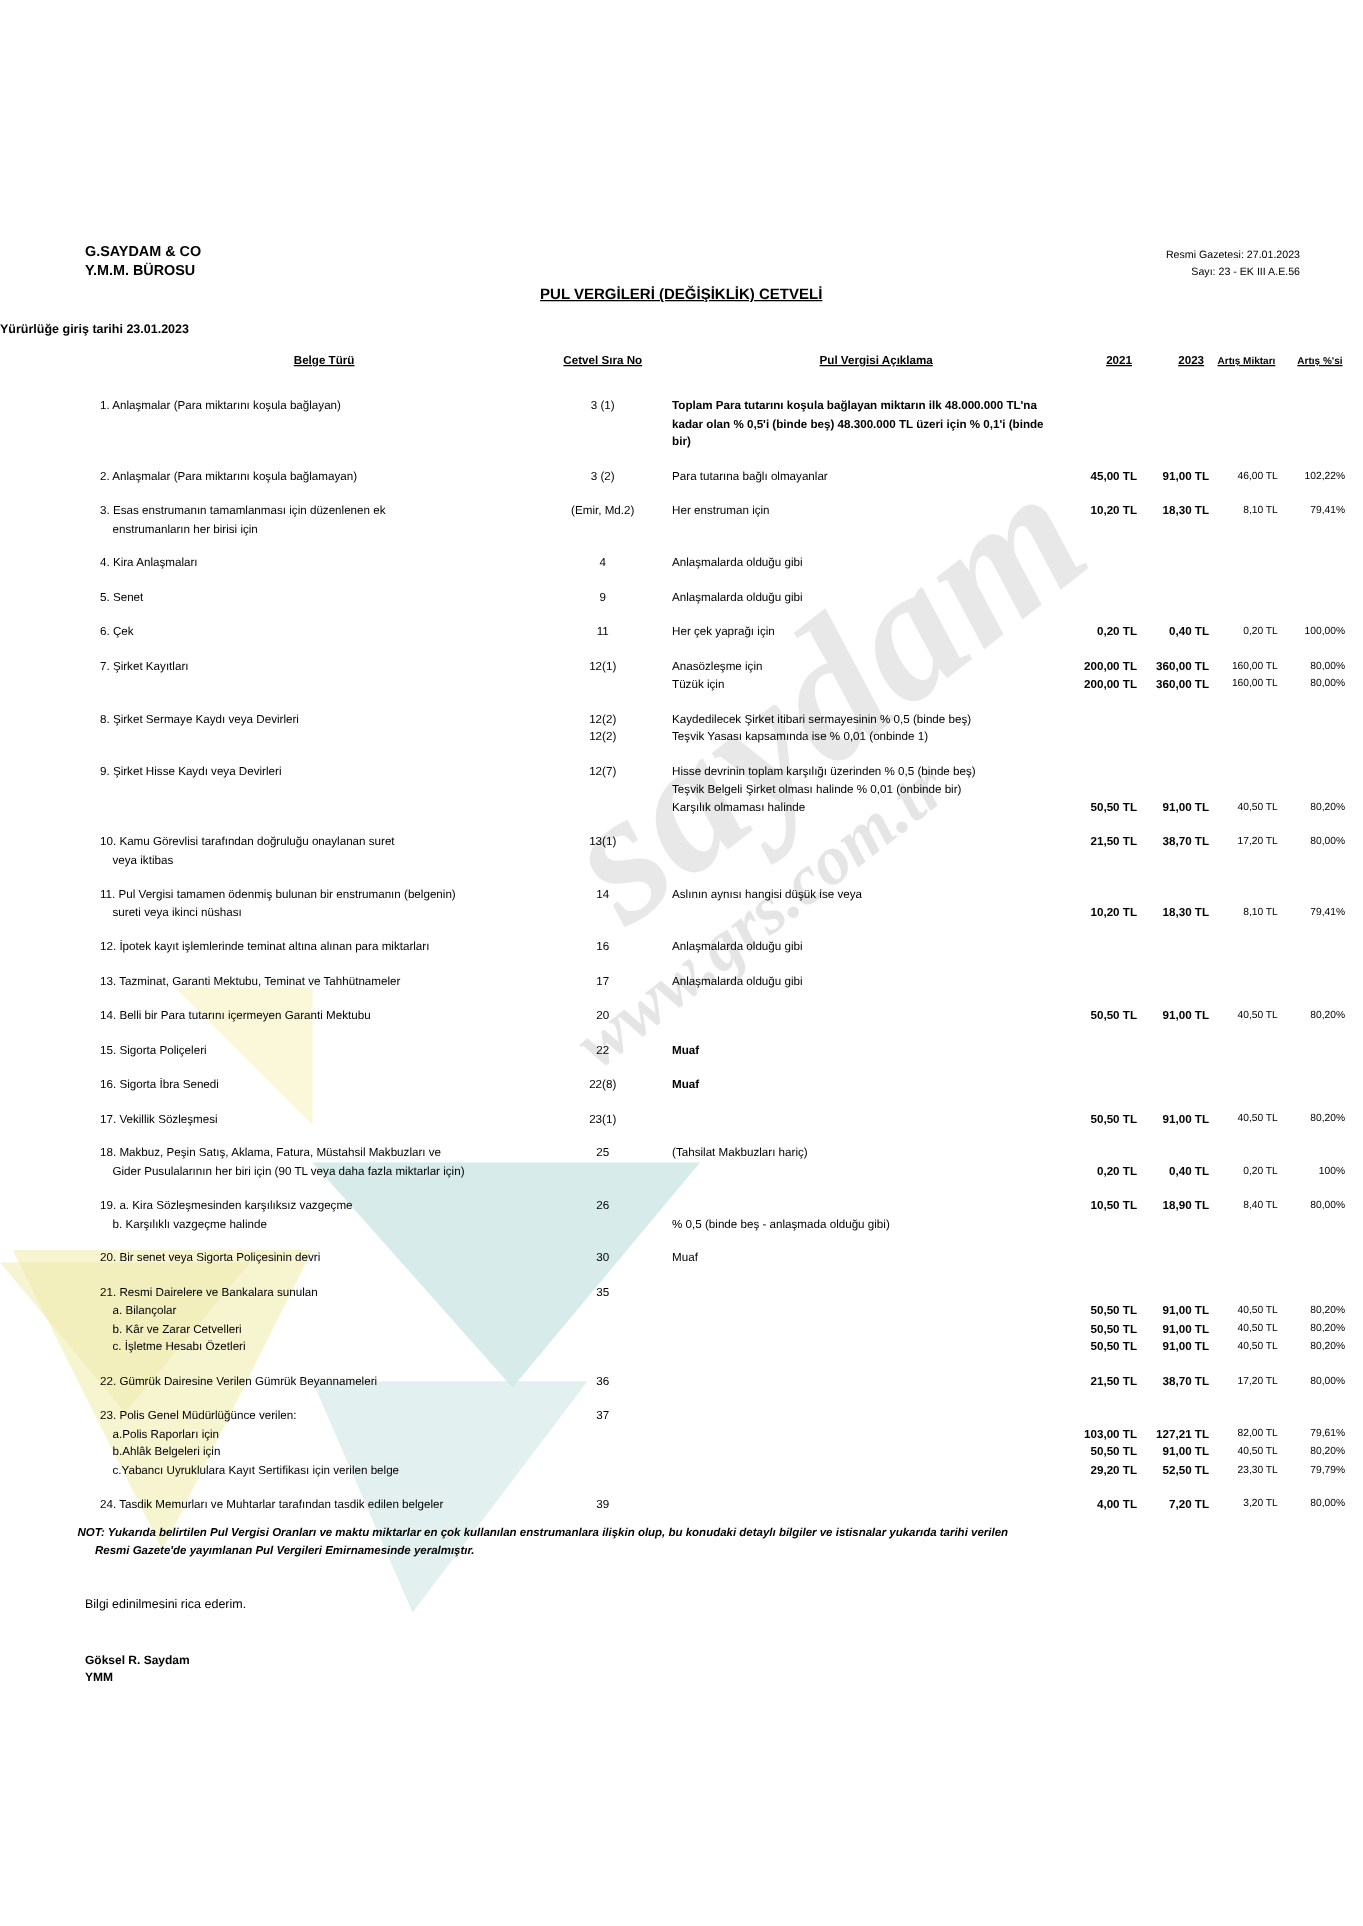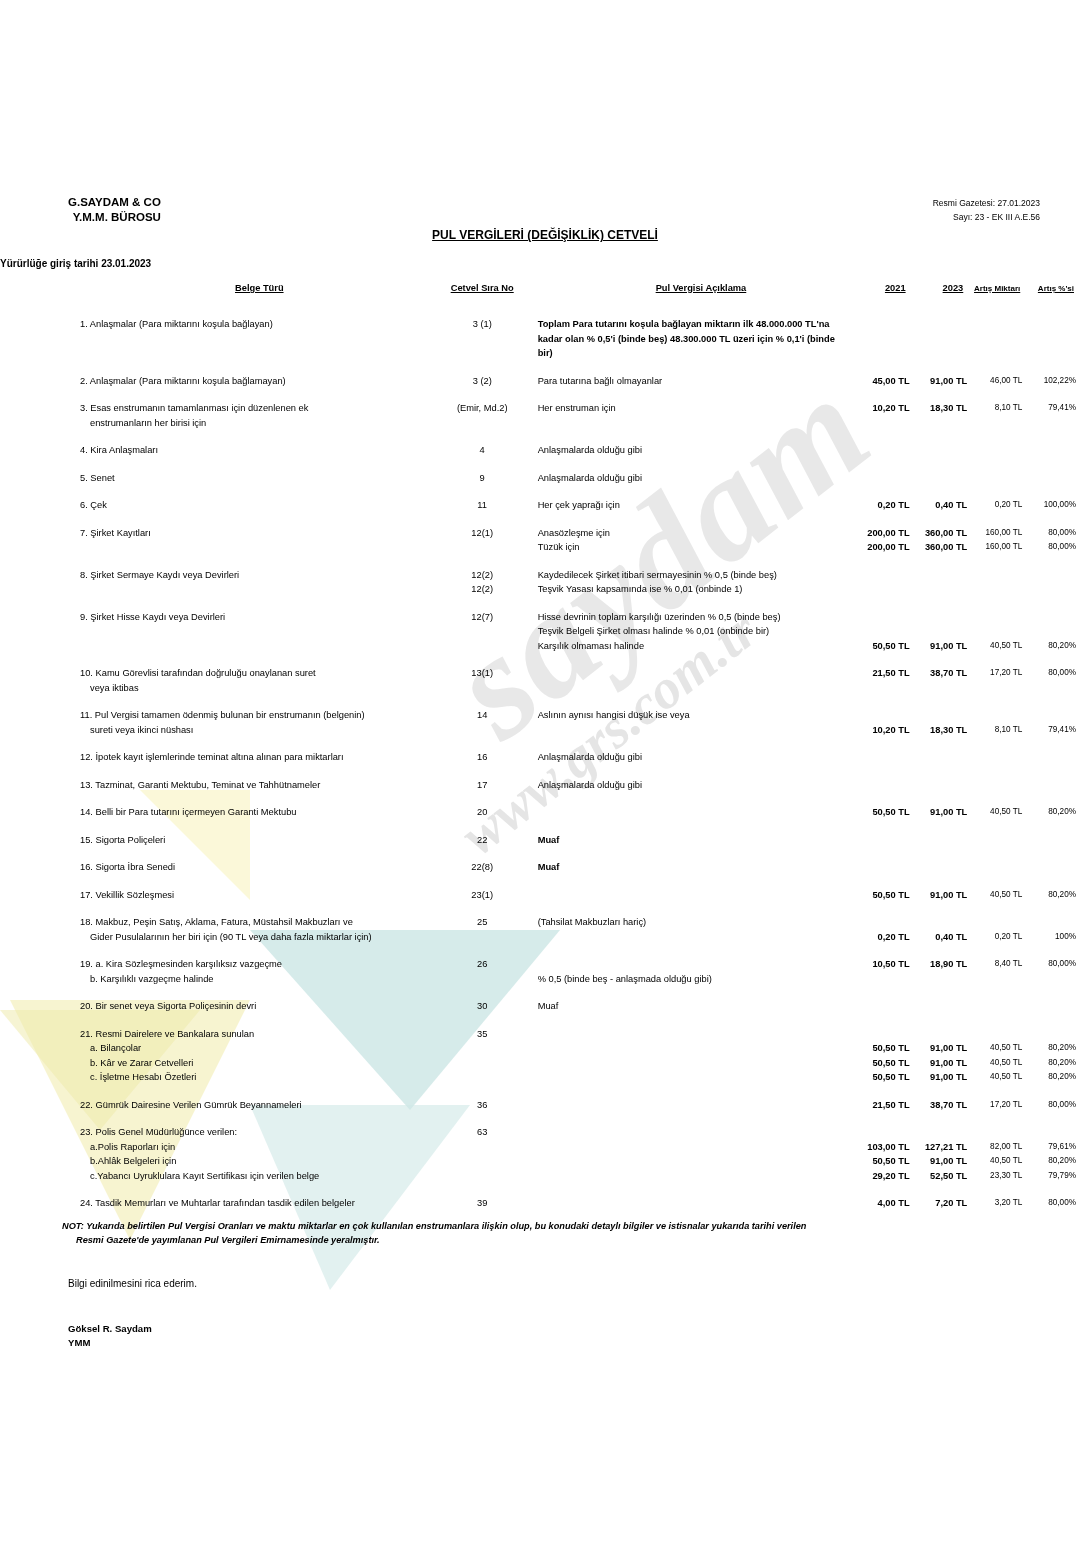--- a/index.html
+++ b/index.html
@@ -53,21 +53,20 @@
   }
 
   
   .firm {
     position: absolute;
     left: 68px;
     top: 195px;
     font-size: 11.5px;
     font-weight: bold;
     line-height: 15px;
-    text-align: right;
   }
   .gazette {
     position: absolute;
     right: 50px;
     top: 196px;
     text-align: right;
     font-size: 8.5px;
     line-height: 14px;
   }
   .doc-title {
@@ -690,21 +689,21 @@
             </td>
           </tr>
           <tr class="row">
             <td class="belge">
               <div>23. Polis Genel Müdürlüğünce verilen:</div>
               <div class="ind">a.Polis Raporları için</div>
               <div class="ind">b.Ahlâk Belgeleri için</div>
               <div class="ind">c.Yabancı Uyruklulara Kayıt Sertifikası için verilen belge</div>
             </td>
             <td class="sira">
-              <div>63</div>
+              <div>37</div>
             </td>
             <td class="aciklama"></td>
             <td class="num">
               <div>&nbsp;</div>
               <div>103,00 TL</div>
               <div>50,50 TL</div>
               <div>29,20 TL</div>
             </td>
             <td class="num">
               <div>&nbsp;</div>

